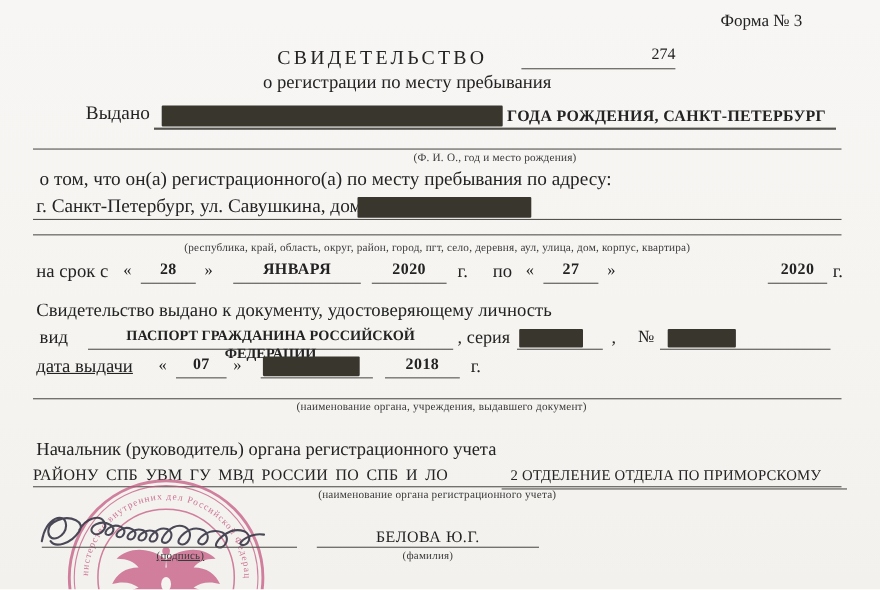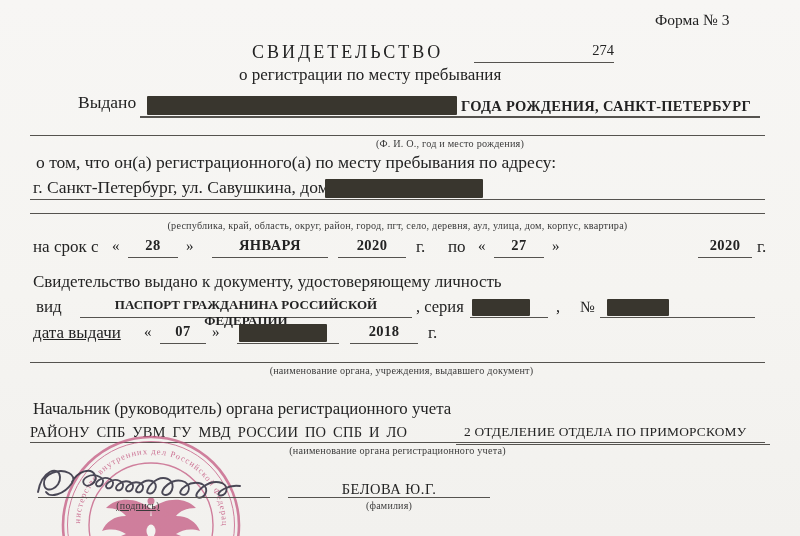--- a/index.html
+++ b/index.html
@@ -116,18 +116,18 @@
       <circle cx="73" cy="110" r="3"></circle>
       <circle cx="117" cy="110" r="3"></circle>
       <ellipse cx="95" cy="101" rx="4.5" ry="6.5" fill="#f6f5f2"></ellipse>
     </g>
   </svg>
 
   <svg class="abs" style="left:32px;top:452px;" width="228" height="58" viewBox="0 0 228 58">
     <path d="M6 40 C10 18 27 13 28 25 C29 36 13 43 12 32 C11 22 27 16 37 21 C41 23 43 27 40 31 C32 43 18 46 14 40 M40 30 C46 19 59 15 63 23 C66 30 56 37 52 32 C48 27 59 20 68 25 C74 28 70 36 65 34 C61 32 69 23 78 27 C84 30 80 38 75 36 C71 34 79 25 88 29 C94 32 90 40 85 38 C81 36 89 27 98 30 C104 33 100 41 95 39 C91 37 99 28 108 31 C114 34 110 42 105 40 C101 38 111 26 120 29 C128 32 122 44 116 41 C112 39 124 22 136 27 C146 32 138 47 131 42 C127 39 140 24 153 30 C161 35 155 46 149 42 C145 39 158 27 170 32 C179 36 172 49 165 45 C161 42 176 26 190 31 C199 35 193 46 187 43 C184 41 196 32 208 34" stroke="#3c3a49" stroke-width="1.9" fill="none" stroke-linecap="round" opacity="0.92"></path>
   </svg>
   <div class="line" style="left:38px;top:497px;width:232px;"></div>
-  <div class="caption" style="left:22px;top:500px;width:232px;font-size:10px;text-decoration:underline;">(подпись)</div>
+  <div class="caption" style="left:48px;top:500px;width:232px;font-size:10px;text-decoration:underline;">(подпись)</div>
   <div class="abs" style="left:288px;top:481px;width:202px;text-align:center;font-size:14.5px;letter-spacing:.5px;">БЕЛОВА  Ю.Г.</div>
   <div class="line" style="left:288px;top:497px;width:202px;"></div>
   <div class="caption" style="left:288px;top:500px;width:202px;font-size:10px;font-family:Liberation Serif, serif;">(фамилия)</div>
 
 </div>
 
 </body></html>

